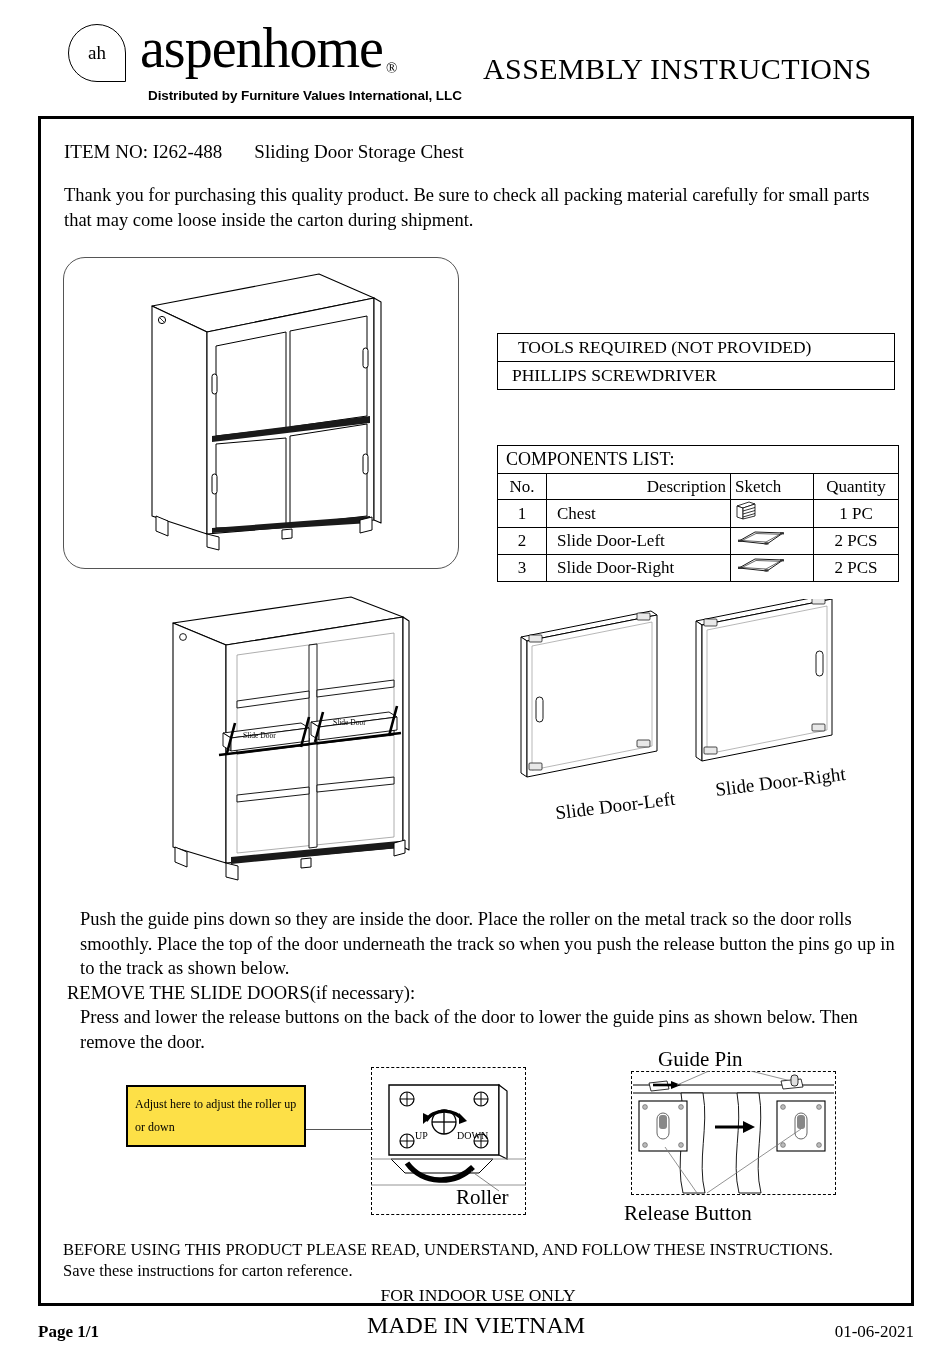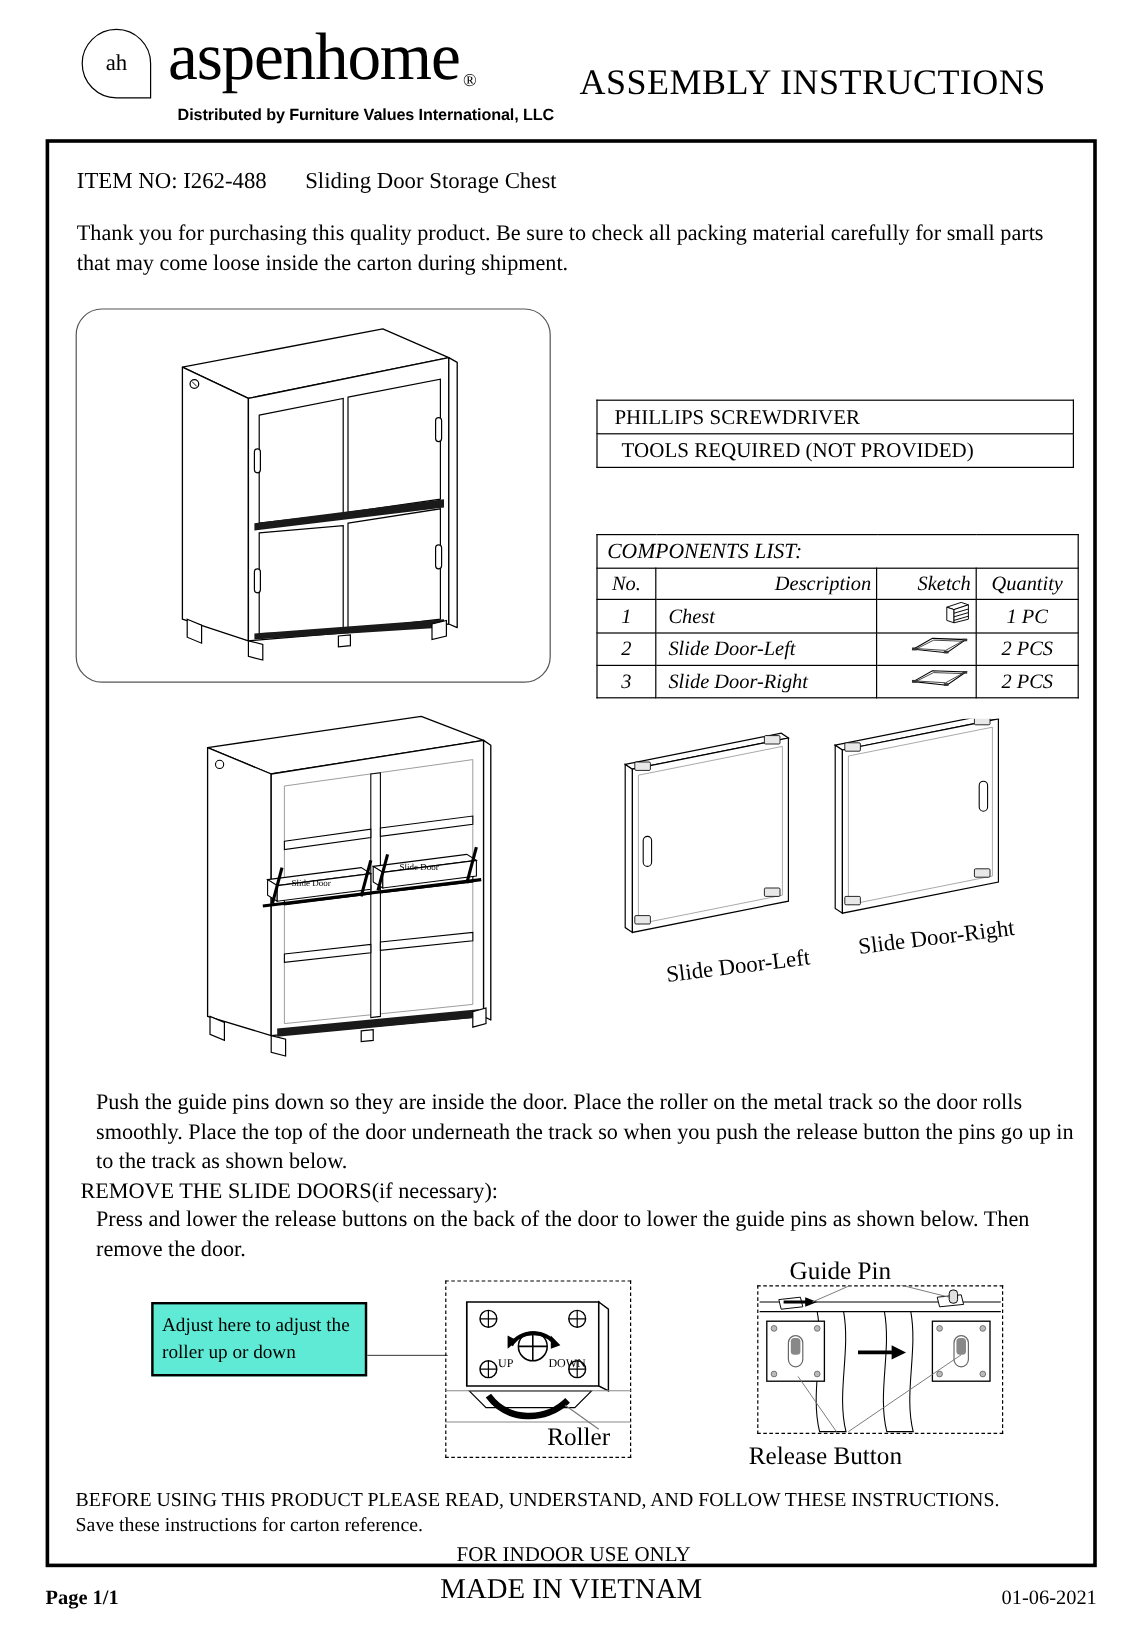--- a/index.html
+++ b/index.html
@@ -43,44 +43,44 @@
   .illus1 svg,.illus2 svg{display:block;}
   .illus2{position:absolute;left:110px;top:476px;width:300px;height:300px;}
 
   
   .tbl{position:absolute;border-collapse:collapse;}
   .tools{left:456px;top:214px;width:398px;}
   .tools td{border:1px solid #000;font-size:17.5px;height:27px;padding:0 0 0 14px;}
   .tools .th{padding-left:20px;}
 
   .comp{left:456px;top:326px;width:402px;}
-  .comp td,.comp th{border:1px solid #000;font-size:17px;padding:1px 4px;font-weight:normal;font-style:italic;}
+  .comp td,.comp th{border:1px solid #000;font-size:17px;padding:1px 4px;font-weight:normal;}
   .comp .title-cell{font-size:18px;padding:3px 4px 3px 8px;text-align:left;}
   .comp .c-no{width:40px;text-align:center;}
   .comp .c-desc{text-align:left;padding-left:10px;}
   .comp .c-desc-h{text-align:right;}
-  .comp .c-sk{width:74px;text-align:right;height:23px;}
+  .comp .c-sk{width:74px;text-align:left;height:23px;}
   .comp .c-qty{width:76px;text-align:center;}
 
   
   .doors{position:absolute;left:470px;top:480px;width:380px;height:250px;}
   .door-lbl{position:absolute;font-size:19px;white-space:nowrap;}
   .door-lbl.l{left:44px;top:196px;transform:rotate(-7deg);}
   .door-lbl.r{left:204px;top:172px;transform:rotate(-7deg);}
 
   
   .instr{position:absolute;left:22px;top:788px;width:840px;font-size:18.5px;line-height:24.5px;}
   .instr .h{display:block;}
   .instr .p{display:block;padding-left:17px;}
   .instr .h2{display:block;padding-left:4px;}
 
   
   .diag-roller{position:absolute;left:85px;top:948px;width:380px;height:160px;}
   .callout{position:absolute;left:0;top:18px;width:180px;border:2.4px solid #000;
-      background:#5eead4;padding:6px 7px;font-size:16px;line-height:23px;box-sizing:border-box;}
+      background:#fde047;padding:6px 7px;font-size:12px;line-height:23px;box-sizing:border-box;}
   .callout-line{position:absolute;left:180px;top:62px;width:67px;height:1.4px;background:#555;}
   .roller-box{position:absolute;left:245px;top:0px;width:155px;height:148px;
       border:1.6px dashed #000;box-sizing:border-box;}
   .roller-lbl{position:absolute;left:330px;top:118px;font-size:21px;}
 
   .diag-pin{position:absolute;left:545px;top:934px;width:300px;height:180px;}
   .pin-box{position:absolute;left:45px;top:18px;width:205px;height:124px;
       border:1.6px dashed #000;box-sizing:border-box;}
   .pin-lbl-top{position:absolute;left:72px;top:-6px;font-size:21px;}
   .pin-lbl-bot{position:absolute;left:38px;top:148px;font-size:21px;}
@@ -213,24 +213,24 @@
           <polygon points="75,268 87,271 87,285 75,282"></polygon>
           <polygon points="243,248 254,245 254,258 243,261"></polygon>
           <polygon points="150,264 160,263 160,272 150,273"></polygon>
         </g>
       </svg>
     </div>
 
     <table class="tbl tools">
       <tbody>
         <tr>
+          <td class="th">TOOLS REQUIRED (NOT PROVIDED)</td>
+        </tr>
+        <tr>
           <td>PHILLIPS SCREWDRIVER</td>
-        </tr>
-        <tr>
-          <td class="th">TOOLS REQUIRED (NOT PROVIDED)</td>
         </tr>
       </tbody>
     </table>
 
     <table class="tbl comp">
       <tbody>
         <tr>
           <td class="title-cell" colspan="4">COMPONENTS LIST:</td>
         </tr>
         <tr>

